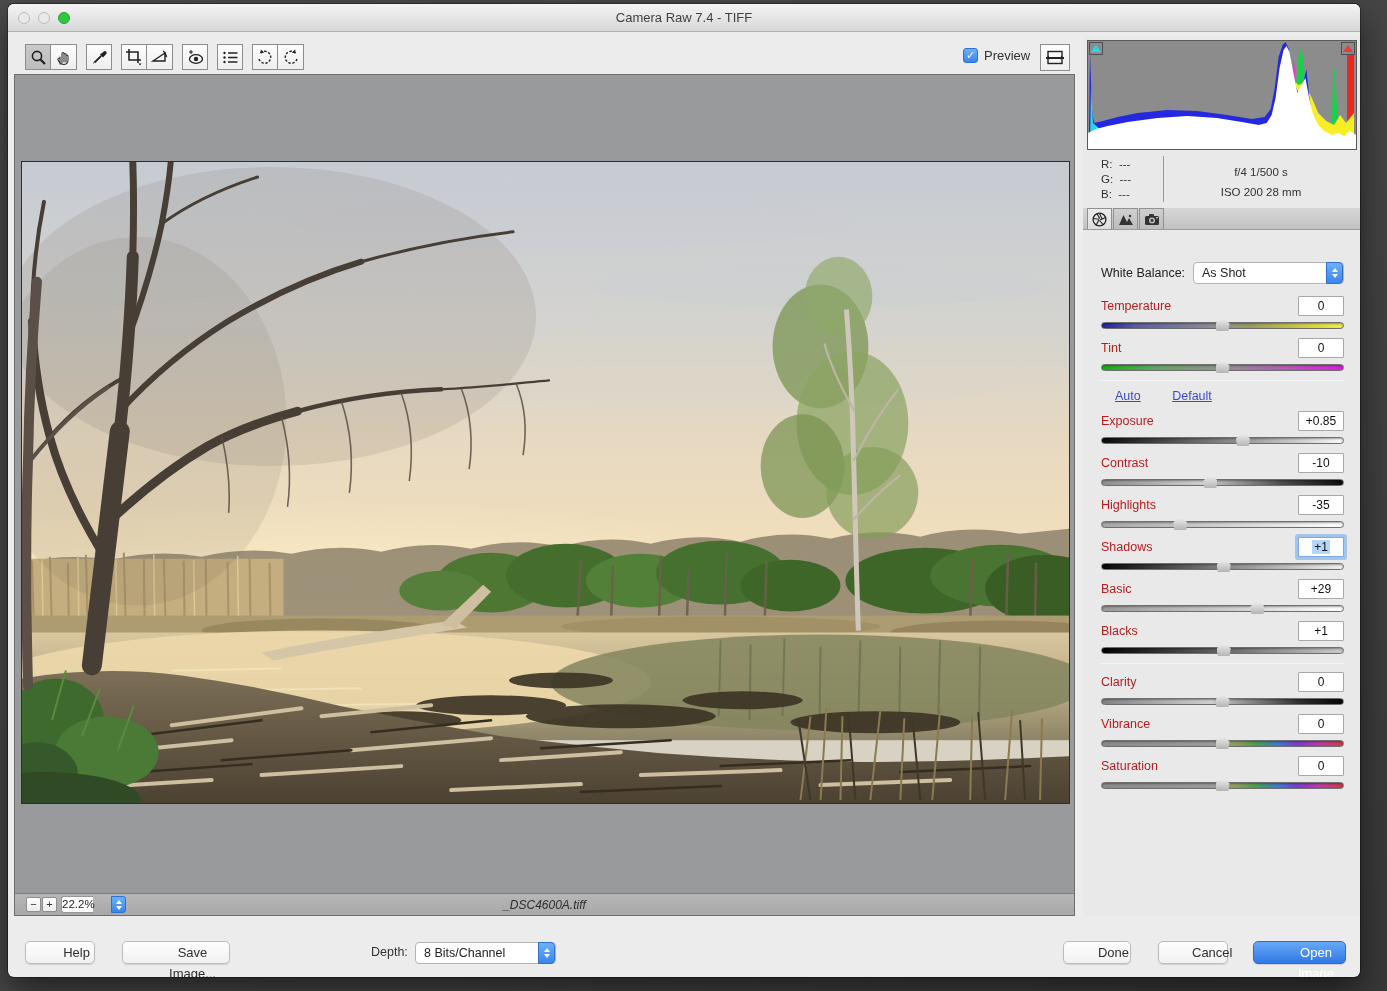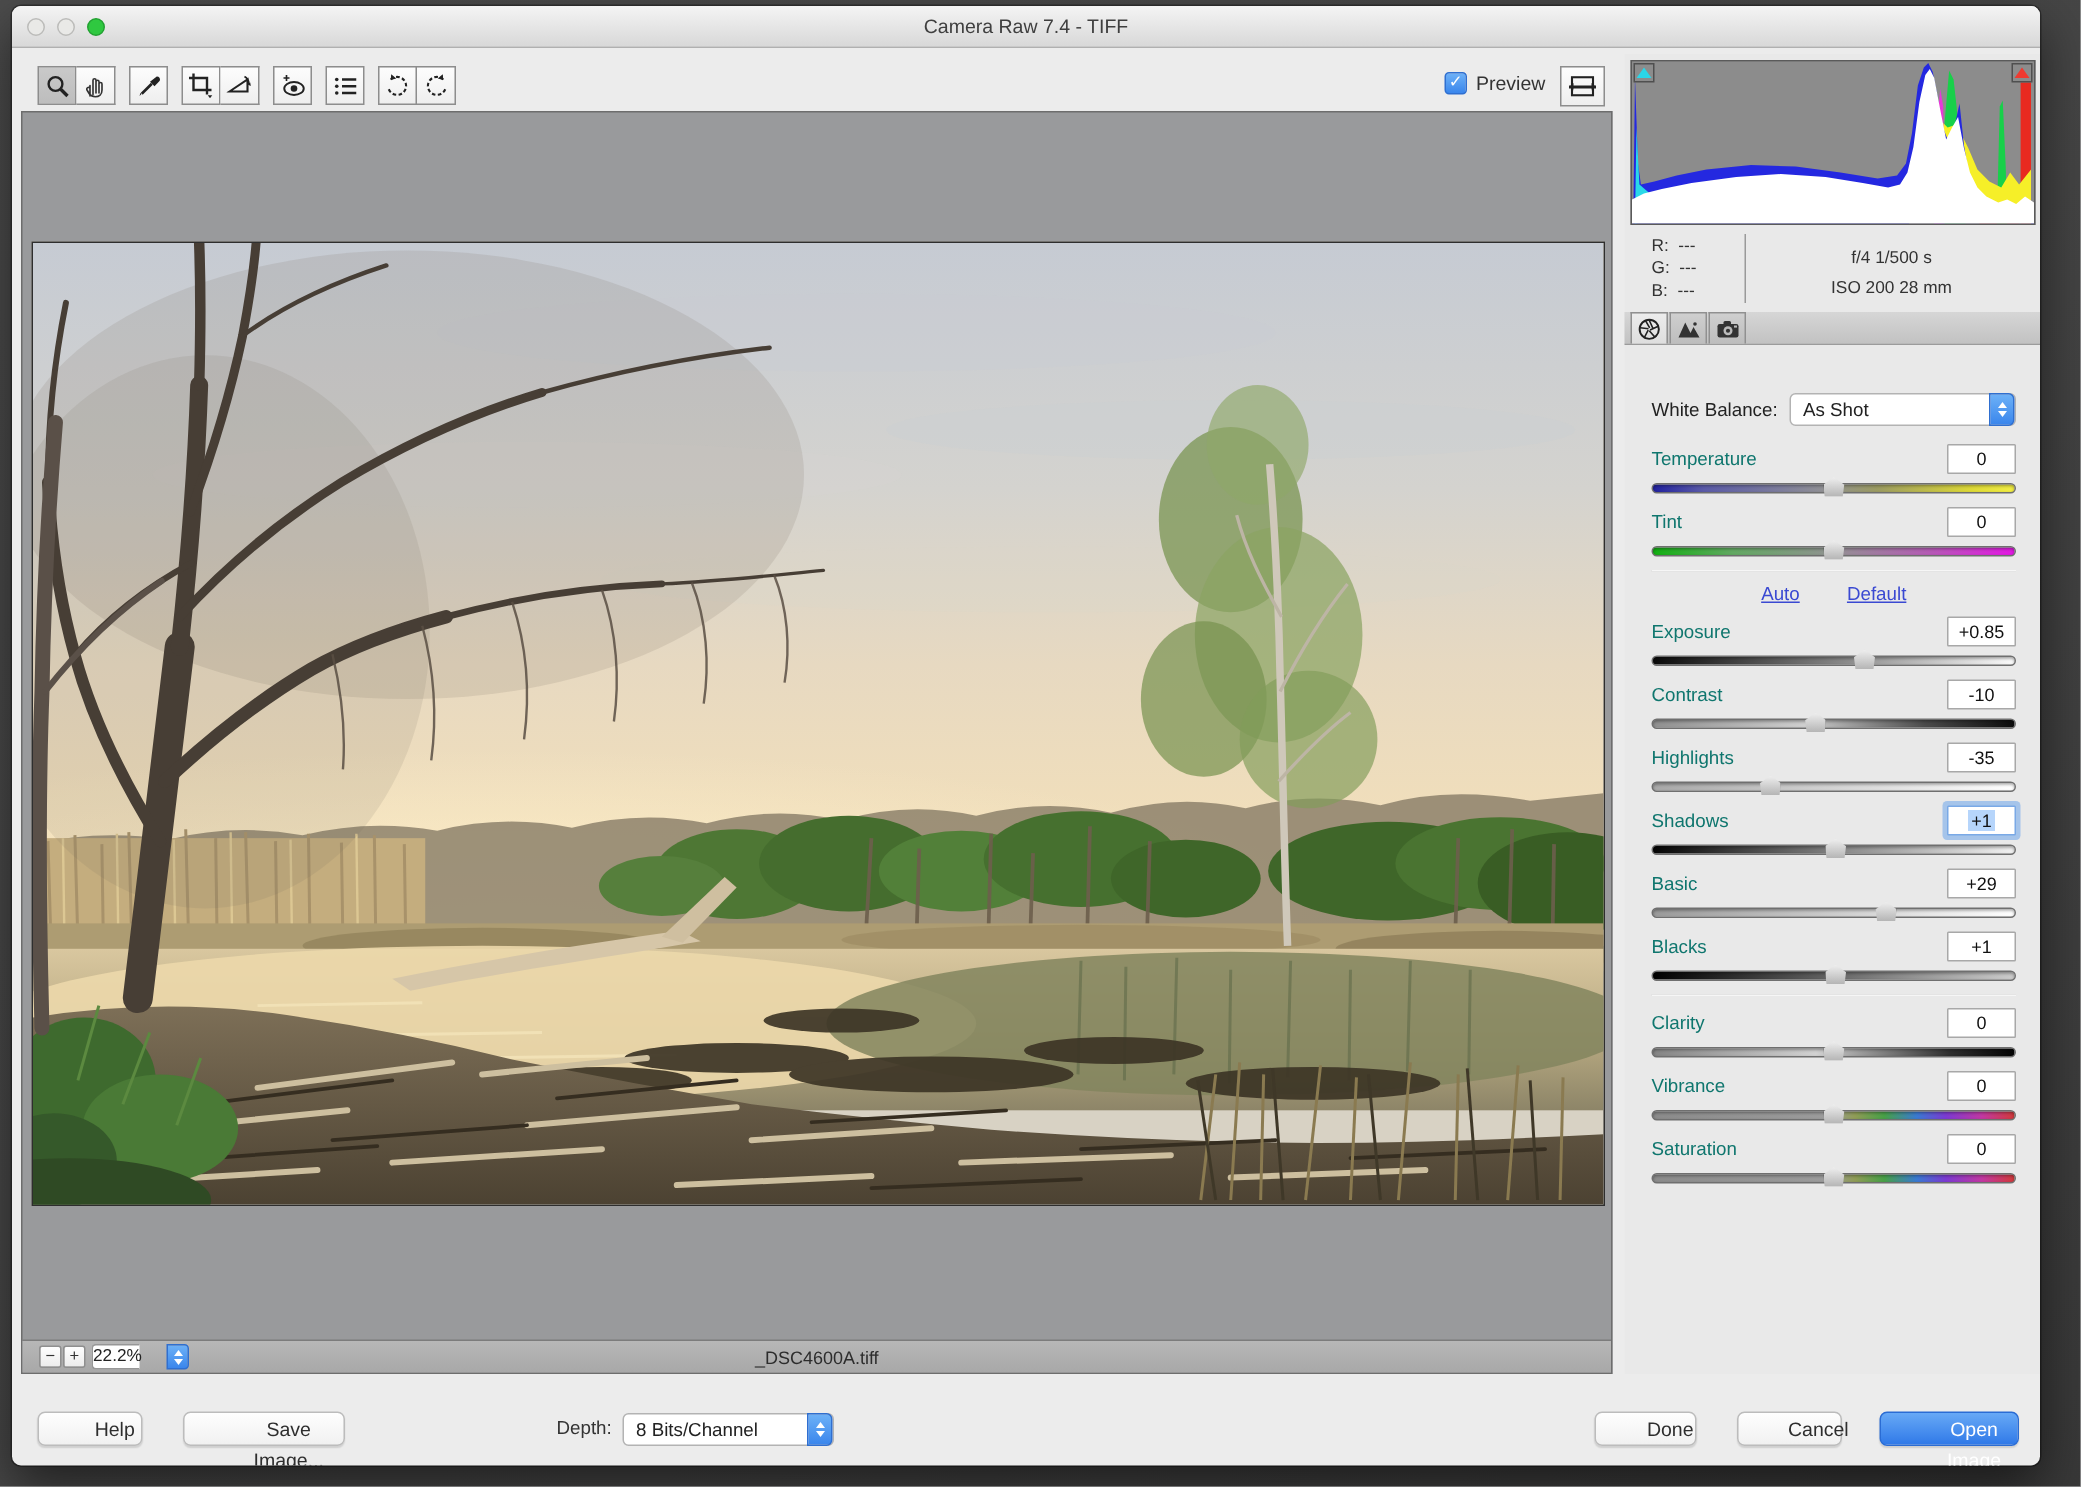--- a/index.html
+++ b/index.html
@@ -59,21 +59,21 @@
           border:1px solid #8f8f8f; font-size:11px; line-height:12px; text-align:center; color:#333; border-radius:2px;}
   .zfield { position:absolute; left:46px; top:2px; width:32px; height:17px; background:#fff;
             border:1px solid #979797; border-right:none; border-radius:3px 0 0 3px;
             font-size:11.5px; line-height:15px; text-align:center; color:#222; }
   .zstep { position:absolute; left:96px; top:2px; width:15px; height:17px;
            background:linear-gradient(#6db1f7,#3a86ec); border:1px solid #2f6fd0; border-radius:0 3px 3px 0;
            display:flex; flex-direction:column; align-items:center; justify-content:center; }
   .zstep i, .selstep i { display:block; width:0; height:0; border-left:3px solid transparent; border-right:3px solid transparent; }
   .zstep i.up, .selstep i.up { border-bottom:4px solid #fff; margin-bottom:2px; }
   .zstep i.dn, .selstep i.dn { border-top:4px solid #fff; }
-  .fname { position:absolute; left:0; right:0; top:4px; text-align:center; font-size:12px; color:#2d2d2d; }
+  .fname { position:absolute; left:0; right:0; top:4px; text-align:center; font-size:12px; color:#2d2d2d;font-style:italic; }
   
   .sidebar { position:absolute; left:1075px; top:32px; width:277px; bottom:61px; background:#e9e9e9; }
   .hist { position:absolute; left:4px; top:4px; width:270px; height:110px; background:#8c8c8c; border:1px solid #5a5a5a; }
   .hist svg { width:100%; height:100%; display:block; }
   .clipbtn { position:absolute; width:14px; height:13px; background:#8c8c8c; border:1px solid #4f4f4f;
              display:flex; align-items:flex-end; justify-content:center; padding-bottom:2px; }
   .clipbtn .tri { width:0; height:0; border-left:5px solid transparent; border-right:5px solid transparent; }
   .tri.cyan { border-bottom:7px solid #2bd6e8; }
   .tri.red  { border-bottom:7px solid #f03a30; }
   .info { position:absolute; left:4px; top:116px; width:270px; height:56px; font-size:11.5px; color:#333; }
@@ -94,21 +94,21 @@
   .controls { position:absolute; left:0; right:0; top:214px; bottom:0; padding:12px 16px 0 18px; }
   .wbrow { display:flex; align-items:center; margin-bottom:12px; }
   .wbrow .lbl { font-size:12.5px; color:#222; width:92px; }
   .macselect { flex:1; height:22px; background:#fff; border:1px solid #b3b3b3; border-radius:4px;
                position:relative; font-size:12.5px; color:#222; line-height:20px; padding-left:8px; }
   .selstep { position:absolute; right:0; top:-1px; bottom:-1px; width:17px;
              background:linear-gradient(#6db1f7,#3a86ec); border:1px solid #2f6fd0; border-radius:0 4px 4px 0;
              display:flex; flex-direction:column; align-items:center; justify-content:center; }
   .srow { margin-bottom:9px; }
   .srow-top { display:flex; align-items:center; justify-content:space-between; height:20px; margin-bottom:2px; }
-  .slbl { font-size:12.5px; color:#0f766e;text-align:right; }
+  .slbl { font-size:12.5px; color:#b91c1c;text-align:right; }
   .sval { width:46px; height:20px; background:#fff; border:1px solid #a8a8a8; font-size:12px;
           text-align:center; line-height:18px; color:#111; border-radius:1px; }
   .sval.focused { border-color:#7aa9e6; box-shadow:0 0 0 3px rgba(110,165,235,.55); }
   .sval.focused span { background:#b6d5fb; padding:0 2px; }
   .track { position:relative; height:7px; border-radius:4px; border:1px solid #6f6f6f;
            box-shadow: inset 0 1px 2px rgba(0,0,0,.35); margin-top:6px; }
   .thumb { position:absolute; top:-5px; width:14px; height:13px; margin-left:-7px;
            background:linear-gradient(#efefef,#b5b5b5);
            clip-path:polygon(50% 0,100% 40%,93% 100%,7% 100%,0 40%);
            filter:drop-shadow(0 1px 1px rgba(0,0,0,.5)); }
@@ -117,21 +117,21 @@
   .t-exposure { background:linear-gradient(90deg,#0a0a0a,#fbfbfb); }
   .t-contrast { background:linear-gradient(90deg,#8f8f8f 0%,#cfcfcf 42%,#4c4c4c 75%,#0c0c0c 100%); }
   .t-highlights { background:linear-gradient(90deg,#a8a8a8,#ffffff); }
   .t-shadows { background:linear-gradient(90deg,#050505 0%,#8f8f8f 55%,#f2f2f2 100%); }
   .t-whites { background:linear-gradient(90deg,#9a9a9a,#ffffff); }
   .t-blacks { background:linear-gradient(90deg,#000000,#cccccc); }
   .t-clarity { background:linear-gradient(90deg,#848484 0%,#d2d2d2 45%,#2f2f2f 82%,#050505 100%); }
   .t-vibrance, .t-saturation {
     background:linear-gradient(90deg,#8b8b8b 0%,#9c9c9c 48%,#8f9c56 56%,#47a047 64%,#3a7ad2 73%,#7c3ad2 81%,#c238a2 91%,#d23a3a 100%); }
   .divider { height:1px; background:#bdbdbd; border-bottom:1px solid #f6f6f6; margin:4px 0 8px 0; }
-  .linksrow { text-align:center; margin:2px 0 8px 0; font-size:12.5px; }
+  .linksrow { margin:2px 0 8px 0; font-size:12.5px; }
   .linksrow a { color:#3a49d2; text-decoration:underline; margin:0 14px; cursor:pointer; }
   
   .footer { position:absolute; left:0; right:0; bottom:0; height:48px; }
   .macbtn { position:absolute; top:12px; height:23px; background:linear-gradient(#fefefe,#f1f1f1);
             border:1px solid #bcbcbc; border-radius:5px; font-size:13px; color:#2e2e2e;
             text-align:center; line-height:21px; box-shadow:0 1px 1px rgba(0,0,0,.12);padding-left:33px; }
   .macbtn.blue { background:linear-gradient(#67a9f6,#3079e8); border-color:#2a6cd4; color:#fff; }
   .dlabel { position:absolute; top:16px; font-size:12.5px; color:#333; }
   .dselect { position:absolute; top:13px; width:141px; height:22px; }
 </style>

